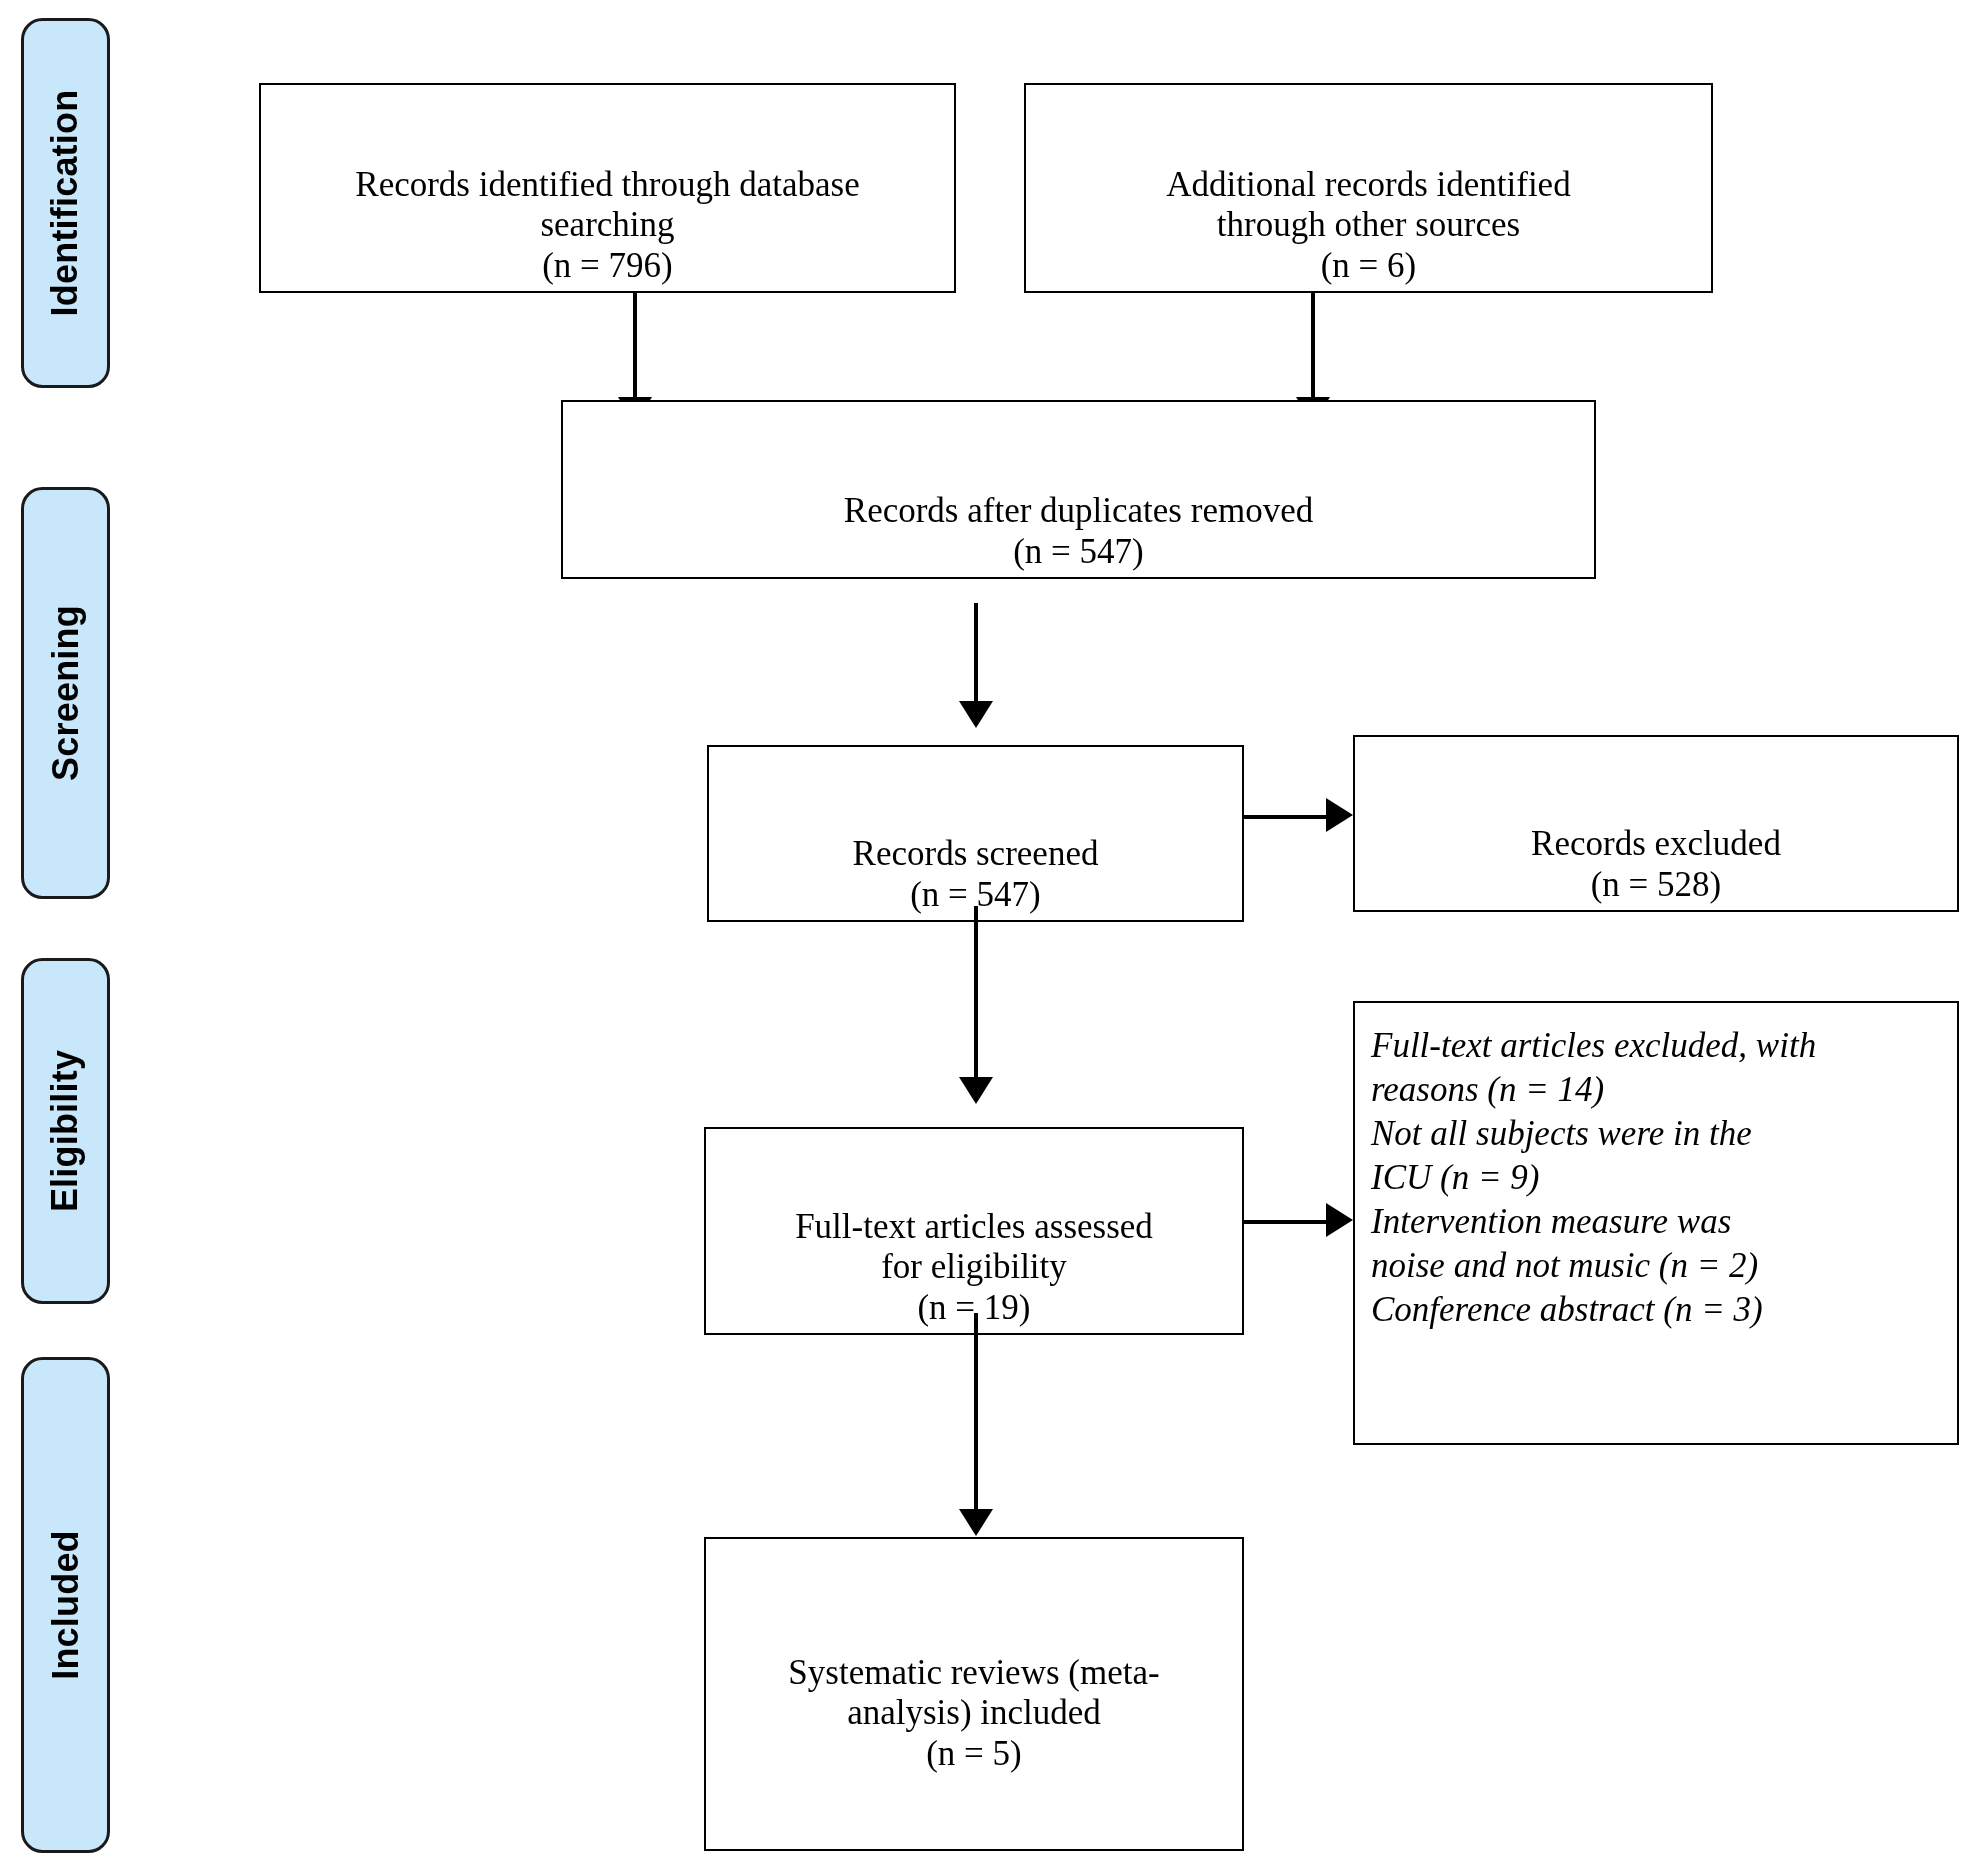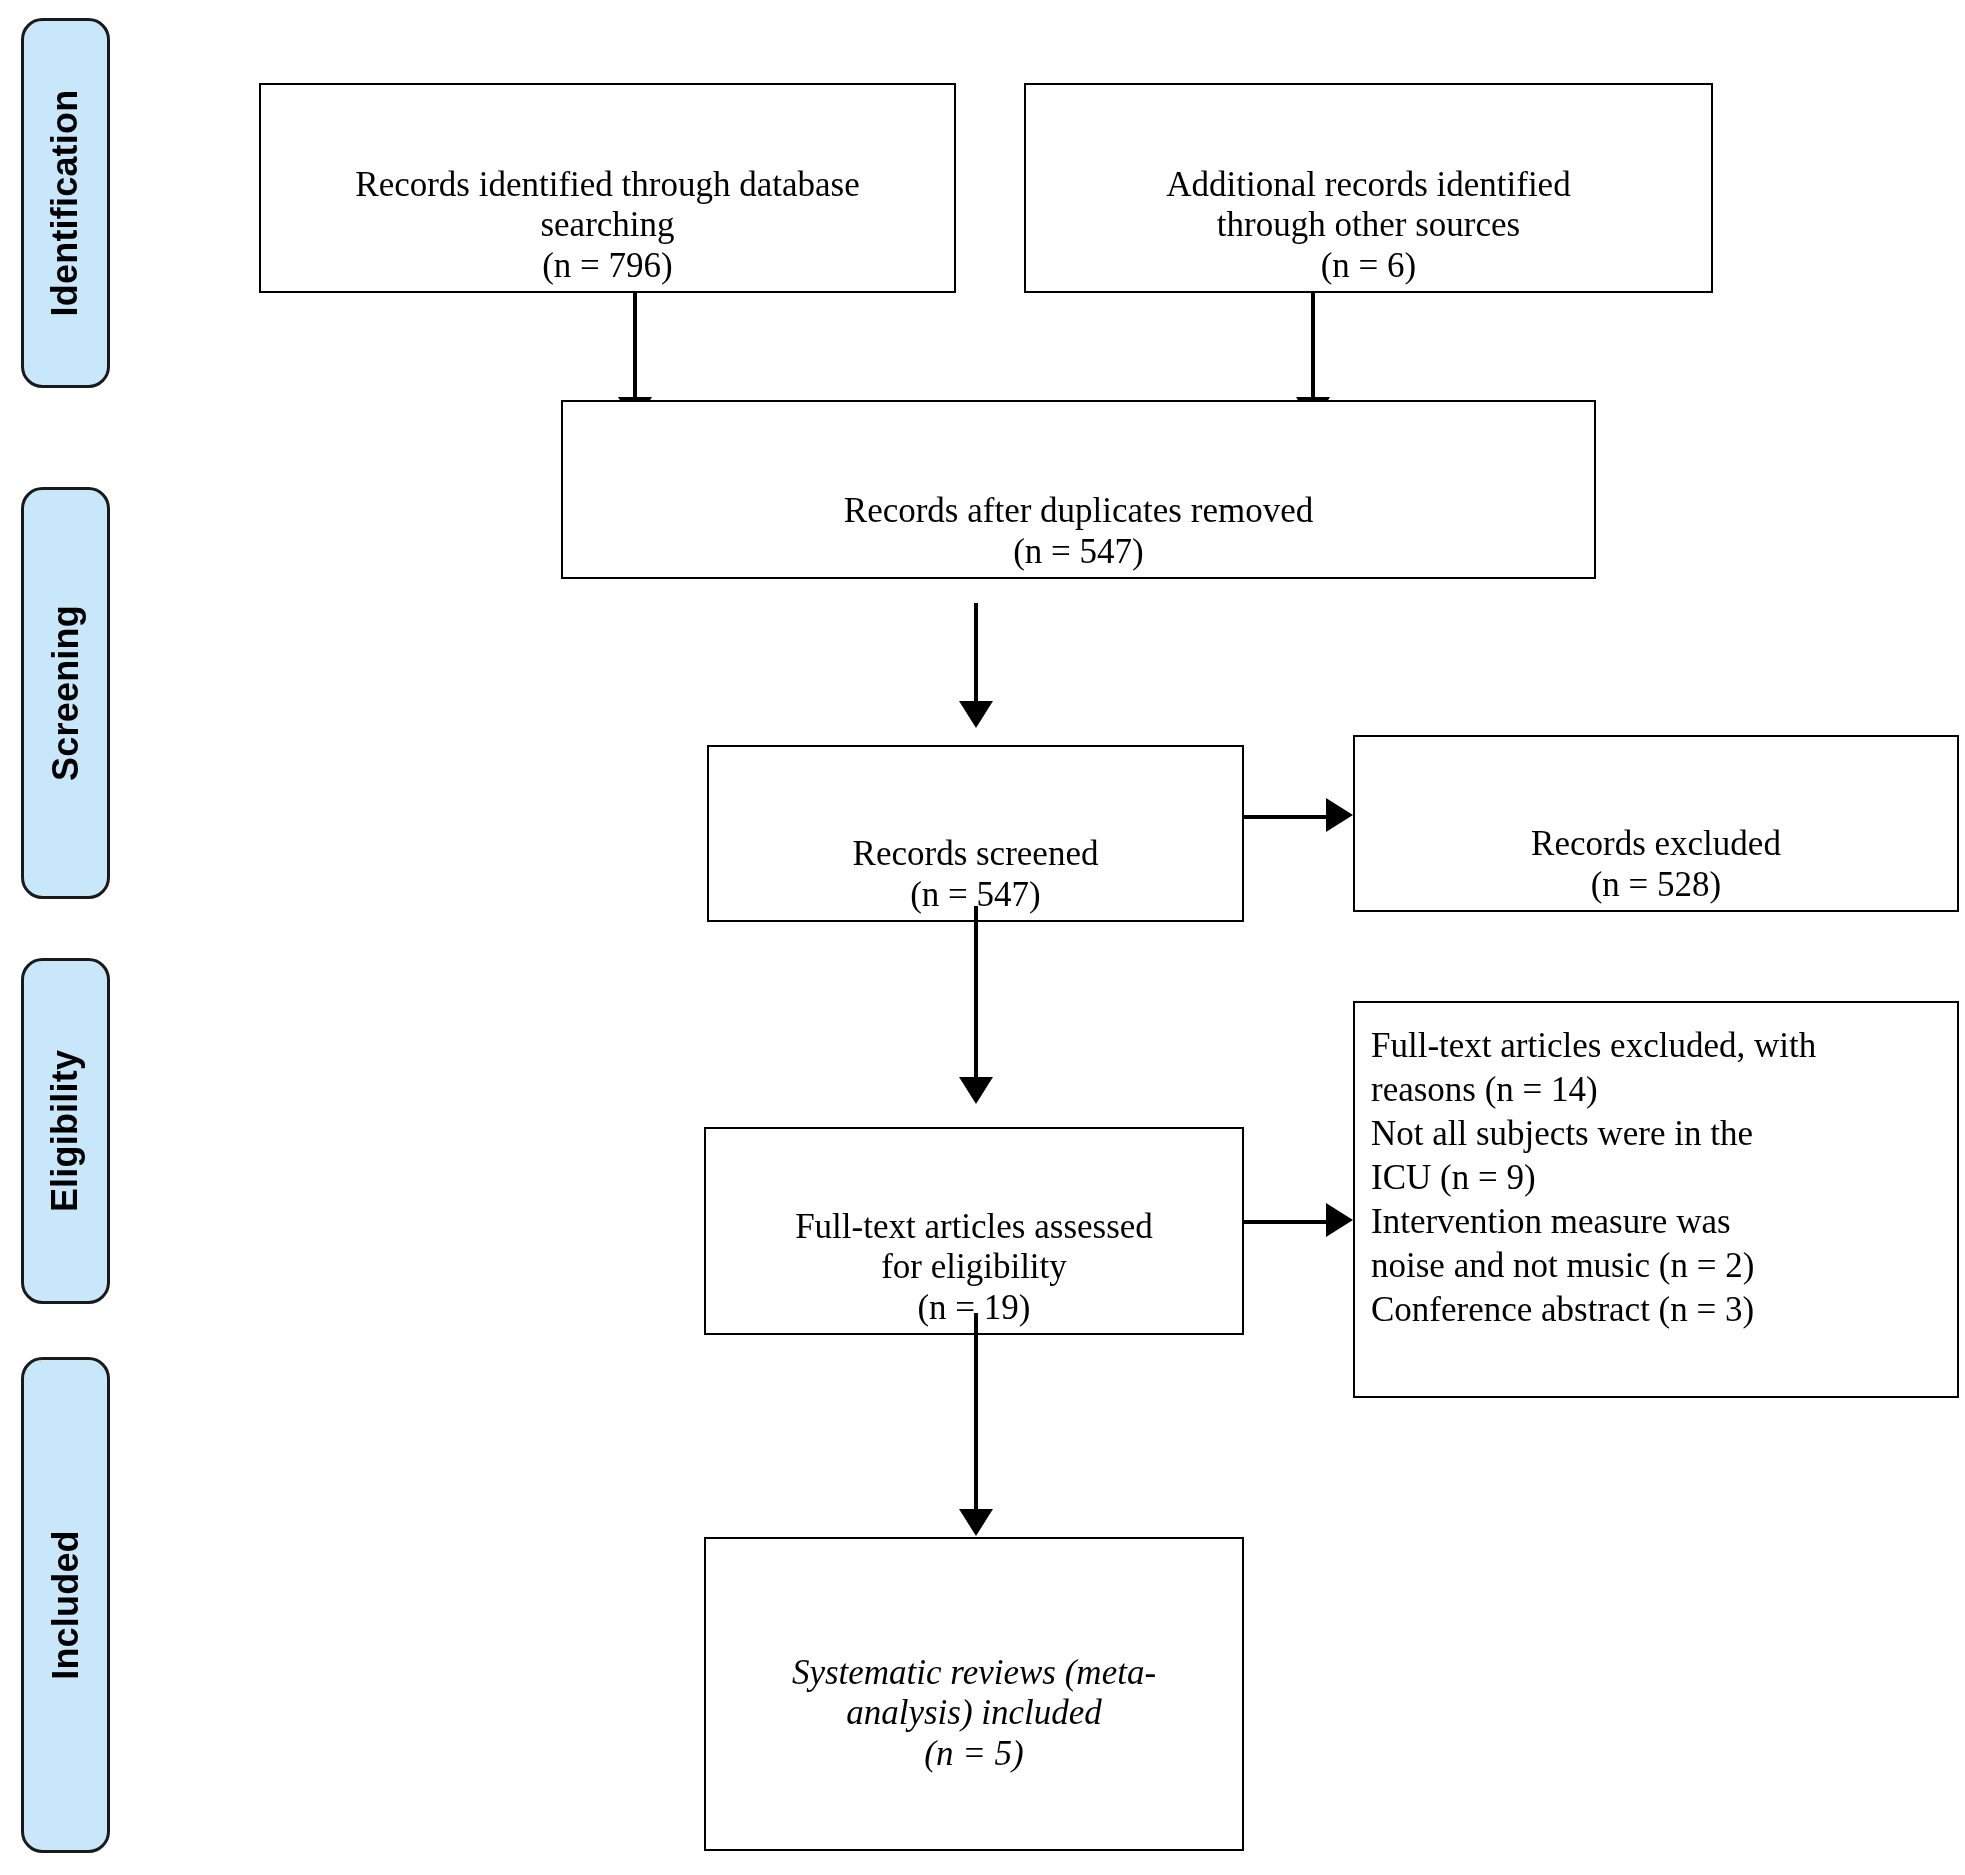--- a/index.html
+++ b/index.html
@@ -126,36 +126,36 @@
 
   <div class="vline" style="left:974px; top:906px; height:173px;"></div>
   <div class="arrow-down" style="left:959px; top:1077px;"></div>
 
   <div class="flow-box" style="left:704px; top:1105px; width:540px; height:208px;margin-top:22px;">
     <span class="box-text">Full-text articles assessed
 for eligibility
 (n = 19)</span>
   </div>
 
-  <div class="flow-box align-left" style="left:1353px; top:1001px; width:606px; height:397px;">
+  <div class="flow-box align-left" style="left:1353px; top:1001px; width:606px; height:444px;font-style:italic;">
     <span class="box-text">Full-text articles excluded, with
 reasons (n = 14)
    Not all subjects were in the
    ICU (n = 9)
    Intervention measure was
    noise and not music (n = 2)
    Conference abstract (n = 3)</span>
   </div>
 
   <div class="hline" style="left:1244px; top:1220px; width:84px;"></div>
   <div class="arrow-right" style="left:1326px; top:1203px;"></div>
 
   <div class="vline" style="left:974px; top:1313px; height:198px;"></div>
   <div class="arrow-down" style="left:959px; top:1509px;"></div>
 
   <div class="flow-box" style="left:704px; top:1537px; width:540px; height:314px;">
-    <span class="box-text" style="position:relative; top:-70px;font-style:italic;">Systematic reviews (meta-
+    <span class="box-text" style="position:relative; top:-70px;">Systematic reviews (meta-
 analysis) included
 (n = 5)</span>
   </div>
 
 </div>
 
 
 </body></html>

